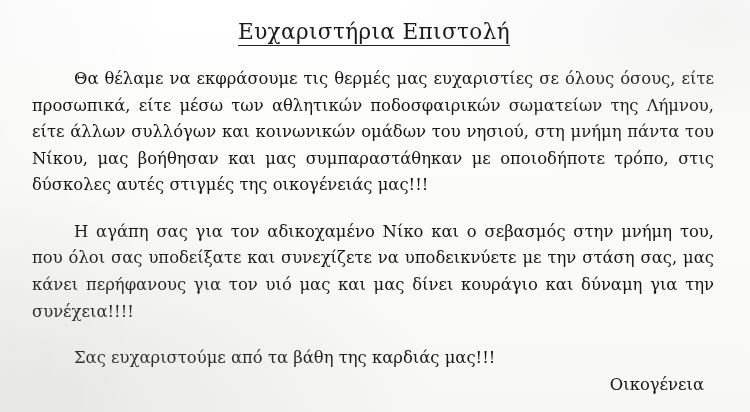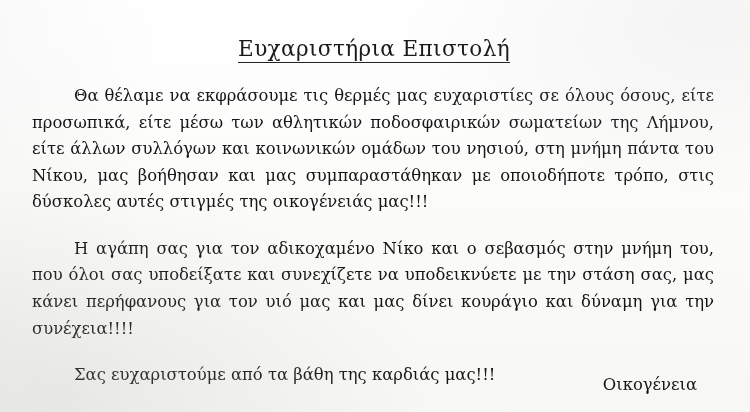--- a/index.html
+++ b/index.html
@@ -13,21 +13,21 @@
     font-family: "DejaVu Sans", sans-serif;
     overflow: hidden;
   }
   .page {
     position: relative;
     width: 750px;
     height: 412px;
     box-sizing: border-box;
     background:
       linear-gradient(180deg, #ffffff 0%, #fcfcfb 40%, #f7f7f5 100%);
-    padding: 22px 30px 10px 28px;
+    padding: 5px 30px 10px 28px;
   }
   
   .page::before {
     content: "";
     position: absolute;
     inset: 0;
     background:
       radial-gradient(ellipse at 8% 96%, rgba(180,180,178,0.22) 0%, rgba(255,255,255,0) 38%),
       radial-gradient(ellipse at 95% 4%, rgba(190,190,188,0.16) 0%, rgba(255,255,255,0) 32%),
       linear-gradient(95deg, rgba(0,0,0,0.018) 0%, rgba(0,0,0,0) 22%);
@@ -55,21 +55,21 @@
     color: #161616;
     text-align: justify;
     text-justify: inter-word;
     margin: 0 0 20px 0;
     padding: 0 6px 0 4px;
   }
   .body-block.indent { text-indent: 42px; }
   .body-block.no-justify { text-align: left; }
   .sig-block {
     position: absolute;
-    right: 53px;
+    right: 46px;
     bottom: 14px;
     text-align: left;
     font-family: "DejaVu Serif", serif;
     font-size: 16.4px;
     line-height: 1.5;
     color: #161616;
     margin-top: 37px;
   }
   .sig-line { display: block; white-space: nowrap; }
 </style>

